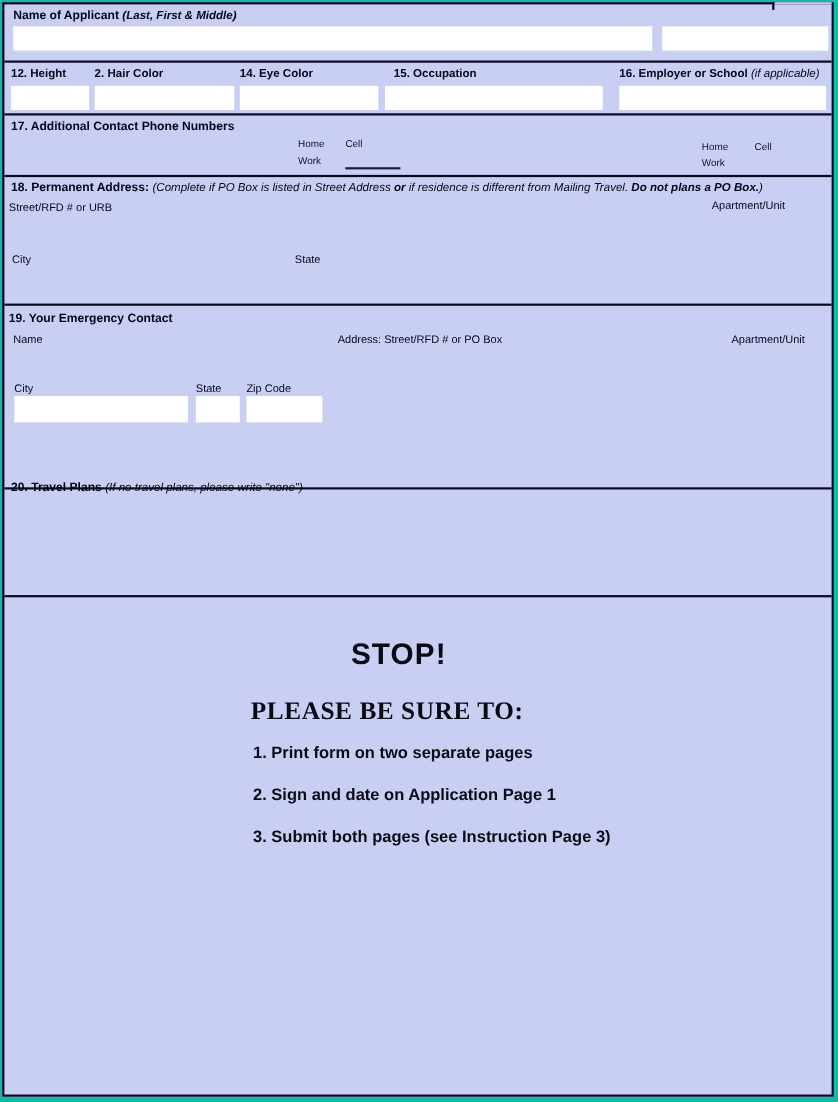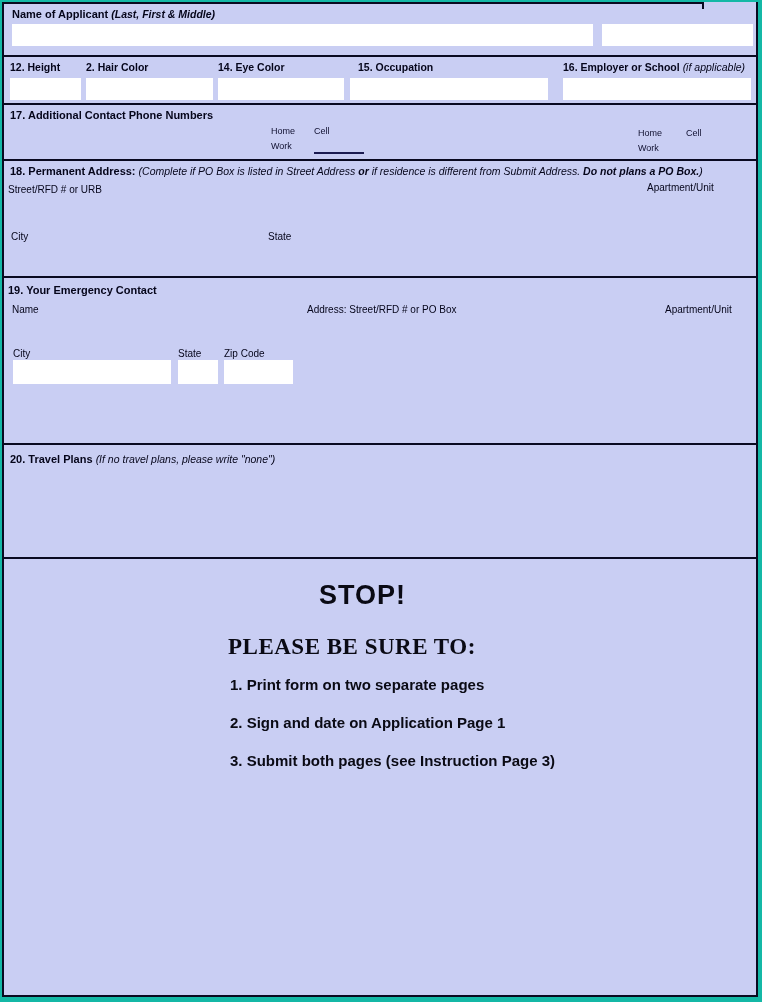--- a/index.html
+++ b/index.html
@@ -15,21 +15,21 @@
   
   .top-gap { position: absolute; top: -2px; left: 700px; right: 0; height: 2px; background: #c9cef3; }
   .top-tick { position: absolute; top: -2px; left: 698px; width: 2px; height: 7px; background: #090920; }
 
   .section { position: absolute; left: 0; right: 0; border-bottom: 2px solid #090920; }
   .sec-name      { top: 0;   height: 53px; }
   .sec-physical  { top: 53px;  height: 48px; }
   .sec-phones    { top: 101px; height: 56px; }
   .sec-permanent { top: 157px; height: 117px; }
   .sec-emergency { top: 274px; height: 167px; }
-  .sec-travel    { top: 441px; height: 114px; }
+  .sec-travel    { top: 425px; height: 114px; }
   .sec-stop      { top: 532px; height: 451px; border-bottom: none; }
 
   .abs { position: absolute; }
   .sec-title { font-size: 11px; font-weight: bold; color: #05051a; white-space: nowrap; }
   .hint { font-style: italic; font-weight: bold; }
   .hint-reg { font-style: italic; font-weight: normal; }
   .lbl { font-size: 10px; color: #05051a; white-space: nowrap; text-align: right; }
   .lbl-b { font-size: 10.5px; font-weight: bold; color: #05051a; white-space: nowrap; }
   .phone-lbl { font-size: 9px; color: #101030; white-space: nowrap; }
 
@@ -102,21 +102,21 @@
       <div class="entry-line" style="left:310px; top:47px; width:50px;"></div>
 
       <div class="abs phone-lbl" style="left:634px; top:23px;">Home</div>
       <div class="abs phone-lbl" style="left:682px; top:23px;">Cell</div>
       <div class="abs phone-lbl" style="left:634px; top:38px;">Work</div>
     </div>
 
     <div class="section sec-permanent">
       <div class="abs sec-title" style="left:6px; top:4px;">
         <span>18. Permanent Address:</span>
-        <span class="hint-reg" style="font-size:10.5px;"><span>(Complete if PO Box is listed in Street Address </span><span class="hint">or</span><span> if residence is different from Submit Address. </span><span class="hint">Do not plans a PO Box.</span><span>)</span>
+        <span class="hint-reg" style="font-size:10.5px;"><span>(Complete if PO Box is listed in Street Address </span><span class="hint">or</span><span> if residence is different from Mailing Travel. </span><span class="hint">Do not plans a PO Box.</span><span>)</span>
         </span>
       </div>
       <div class="abs lbl" style="left:4px; top:23px;">Street/RFD # or URB</div>
       <div class="abs lbl" style="left:643px; top:21px;">Apartment/Unit</div>
       <div class="abs lbl" style="left:7px; top:70px;">City</div>
       <div class="abs lbl" style="left:264px; top:70px;">State</div>
     </div>
 
     <div class="section sec-emergency">
       <div class="abs sec-title" style="left:4px; top:6px;">19. Your Emergency Contact</div>

